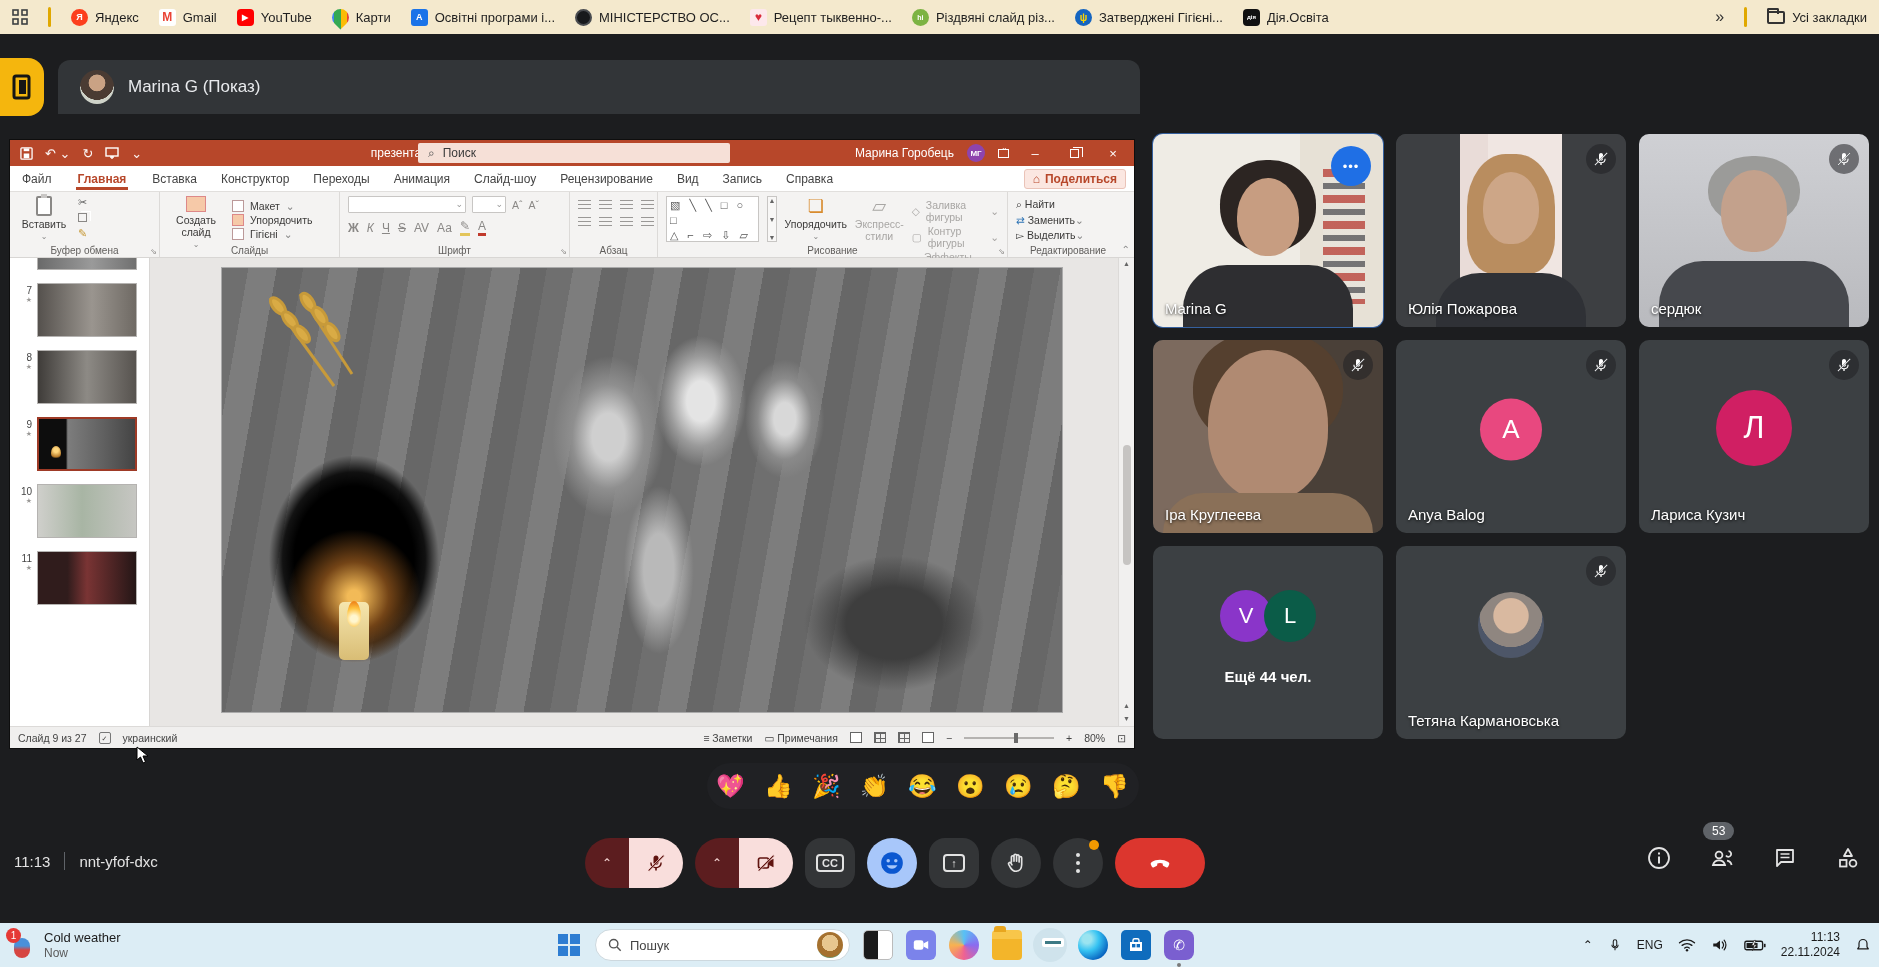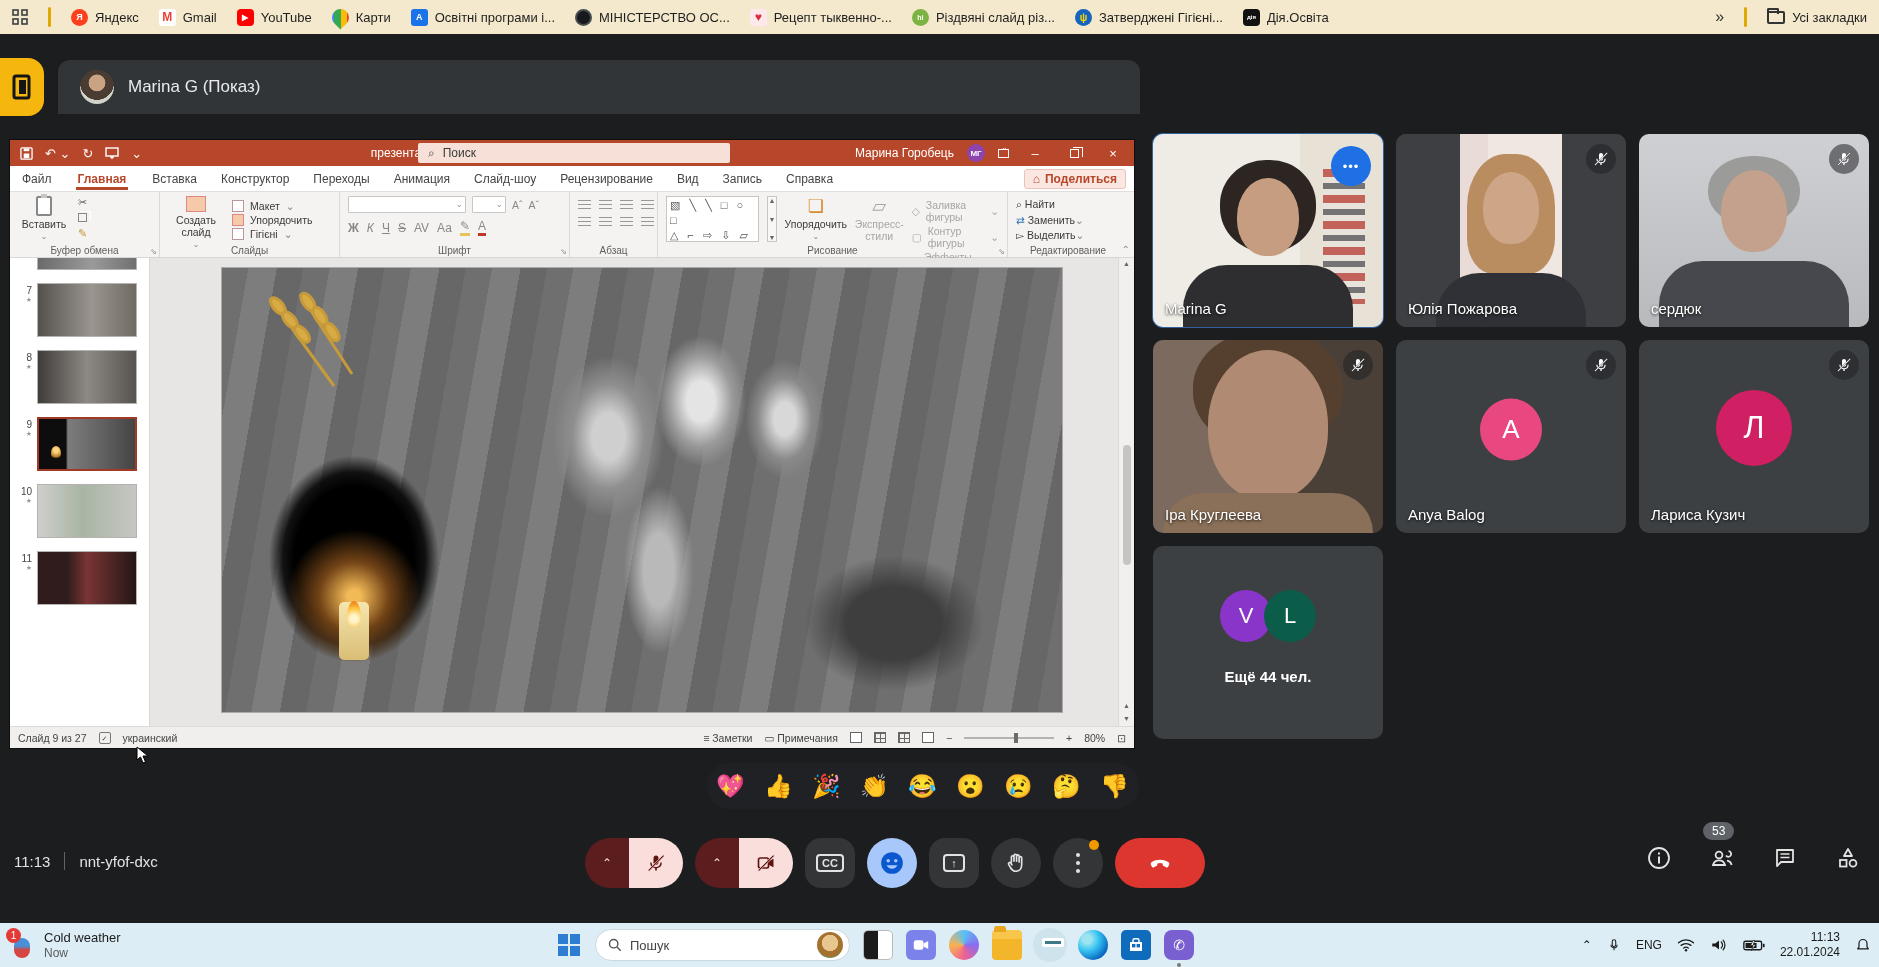--- a/index.html
+++ b/index.html
@@ -673,20 +673,31 @@
     </div>
 
     <div class="tile">
       <div class="dualavatars">
         <div class="avmini" style="background-color: rgb(138, 53, 201);">V</div>
         <div class="avmini" style="background-color: rgb(11, 92, 72);">L</div>
       </div>
       <span class="pname-center">Ещё 44 чел.</span>
     </div>
 
+    <div class="tile">
+      <div class="photo-av"></div>
+      <div class="micoff">
+        <svg width="16" height="16" viewBox="0 0 24 24">
+            <path fill="#fff" d="M12 14.5c1.7 0 3-1.3 3-3V6c0-1.7-1.3-3-3-3S9 4.3 9 6v5.5c0 1.7 1.3 3 3 3z"></path>
+            <path fill="#fff" d="M17.3 11.5a5.3 5.3 0 0 1-10.6 0H5a7 7 0 0 0 6 6.9V21h2v-2.6a7 7 0 0 0 6-6.9h-1.7z"></path>
+            <rect x="11.2" y="-1" width="1.8" height="26" transform="rotate(45 12 12)" fill="#fff" stroke="#3c4043" stroke-width="0.7"></rect>
+          </svg>
+      </div>
+      <span class="pname">Тетяна Кармановська</span>
+    </div>
   </div>
 
   <div class="reactions">
     <span>💖</span>
     <span>👍</span>
     <span>🎉</span>
     <span>👏</span>
     <span>😂</span>
     <span>😮</span>
     <span>😢</span>
@@ -842,19 +853,19 @@
       <path d="M15 6a6 6 0 0 1 0 8 M17.5 3.5a10 10 0 0 1 0 13" fill="none" stroke="#1b1b1b" stroke-width="1.6" stroke-linecap="round"></path>
     </svg>
     <svg width="22" height="13" viewBox="0 0 26 14">
       <rect x="1" y="2" width="21" height="10" rx="2" fill="none" stroke="#1b1b1b" stroke-width="1.6"></rect>
       <rect x="23.5" y="5" width="2" height="4" fill="#1b1b1b"></rect>
         <rect x="3" y="4" width="13" height="6" fill="#1b1b1b"></rect>
       <path d="M12 1l-3 6h3l-2 6 5-7h-3l2-5z" fill="#fff" stroke="#1b1b1b" stroke-width="0.8"></path>
     </svg>
     <div class="tb-clock">
       <div>11:13</div>
-      <div>22.01.2024</div>
+      <div>22.11.2024</div>
     </div>
     <svg width="16" height="17" viewBox="0 0 24 24">
       <path d="M12 3a6 6 0 0 0-6 6v5l-2 3h16l-2-3V9a6 6 0 0 0-6-6z" fill="none" stroke="#1b1b1b" stroke-width="1.8" stroke-linejoin="round"></path>
     </svg>
   </div>
 </div>
 
 </body></html>

